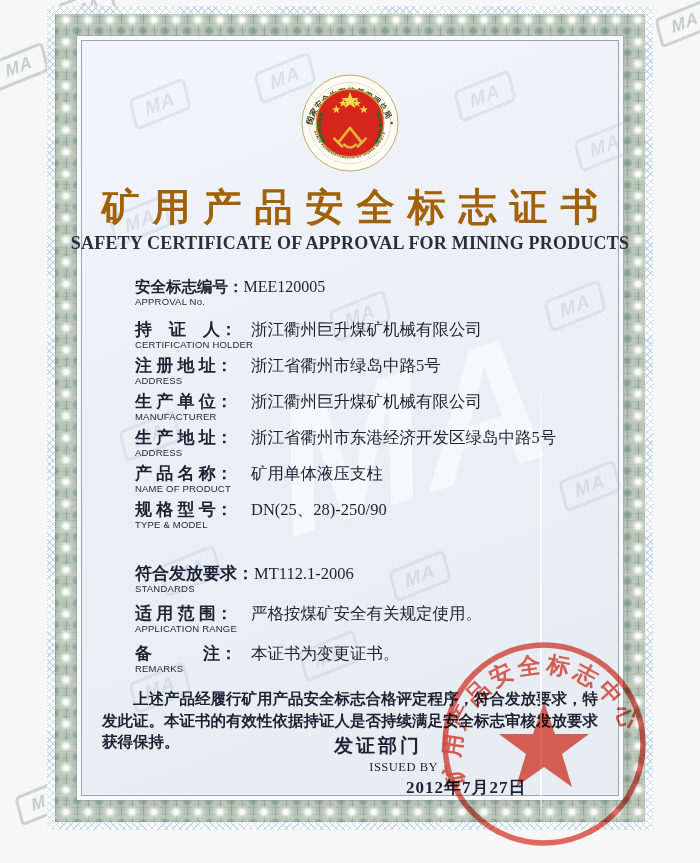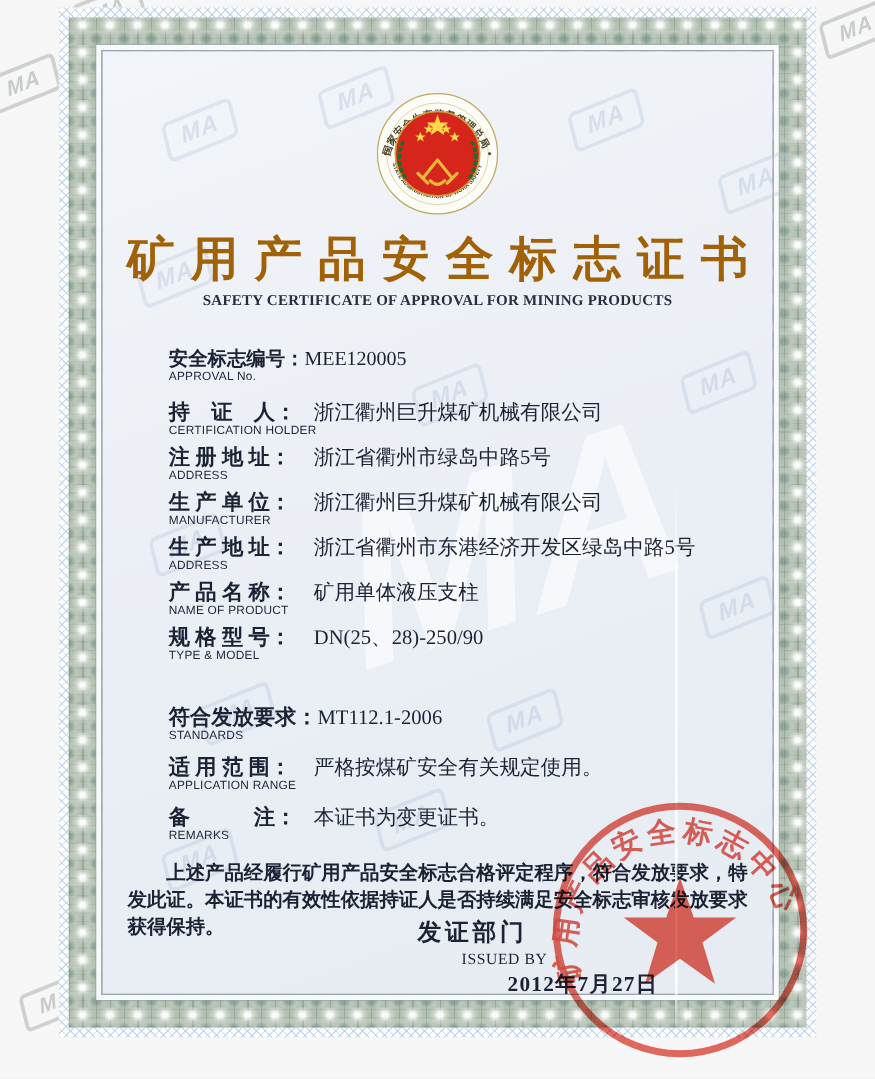--- a/index.html
+++ b/index.html
@@ -59,21 +59,21 @@
   
   .emblem{position:absolute;left:301px;top:74px;width:98px;height:98px;}
   
   .title{
     position:absolute;left:0;right:0;top:182px;text-align:center;
     font-size:38px;font-weight:bold;letter-spacing:13px;color:#a16207;
     text-indent:13px;
   }
   .subtitle{
     position:absolute;left:0;right:0;top:233px;text-align:center;
-    font-size:12px;font-weight:bold;letter-spacing:.2px;color:#272e3e;
+    font-size:18px;font-weight:bold;letter-spacing:.2px;color:#272e3e;
   }
   
   .lbl{font-weight:bold;font-size:17px;white-space:pre;}
   .val{font-size:16.5px;font-weight:500;white-space:pre;}
   .sub{font-size:9.5px;letter-spacing:.2px;color:#20283a;margin-top:-2px;font-family:"Liberation Sans",sans-serif;}
   .approval-row{position:absolute;left:135px;top:277px;width:460px;display:flex;}
   .approval-row .lbl{font-size:15.5px;}
   .approval-row .val{font-size:16px;}
   .ap-left{width:205px;}
   .fields1{position:absolute;left:135px;top:318px;width:470px;}

